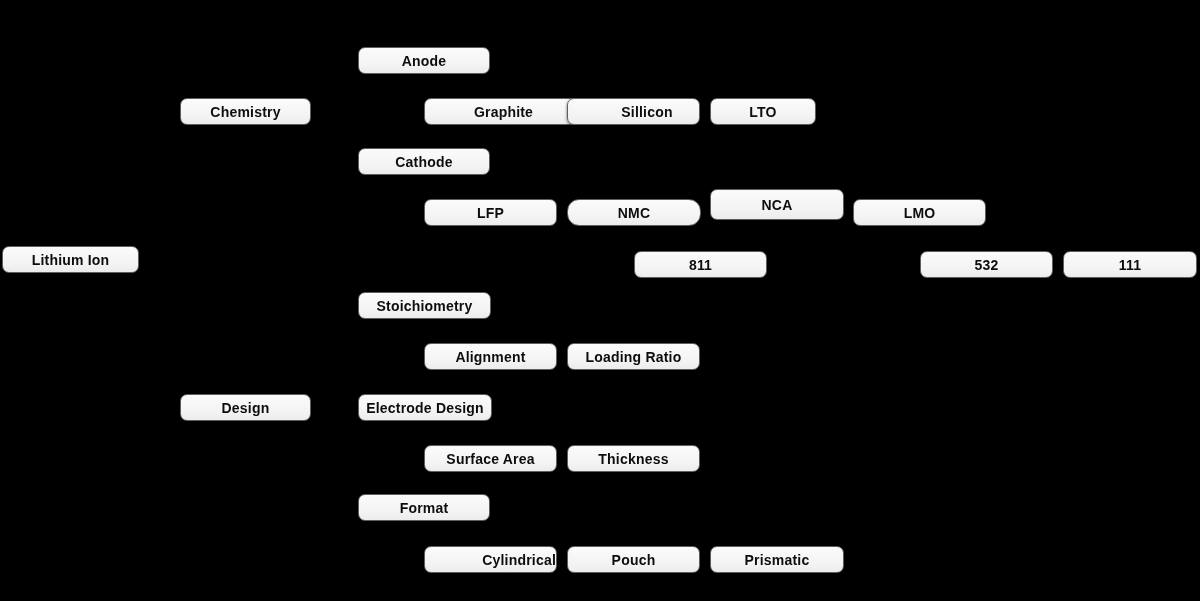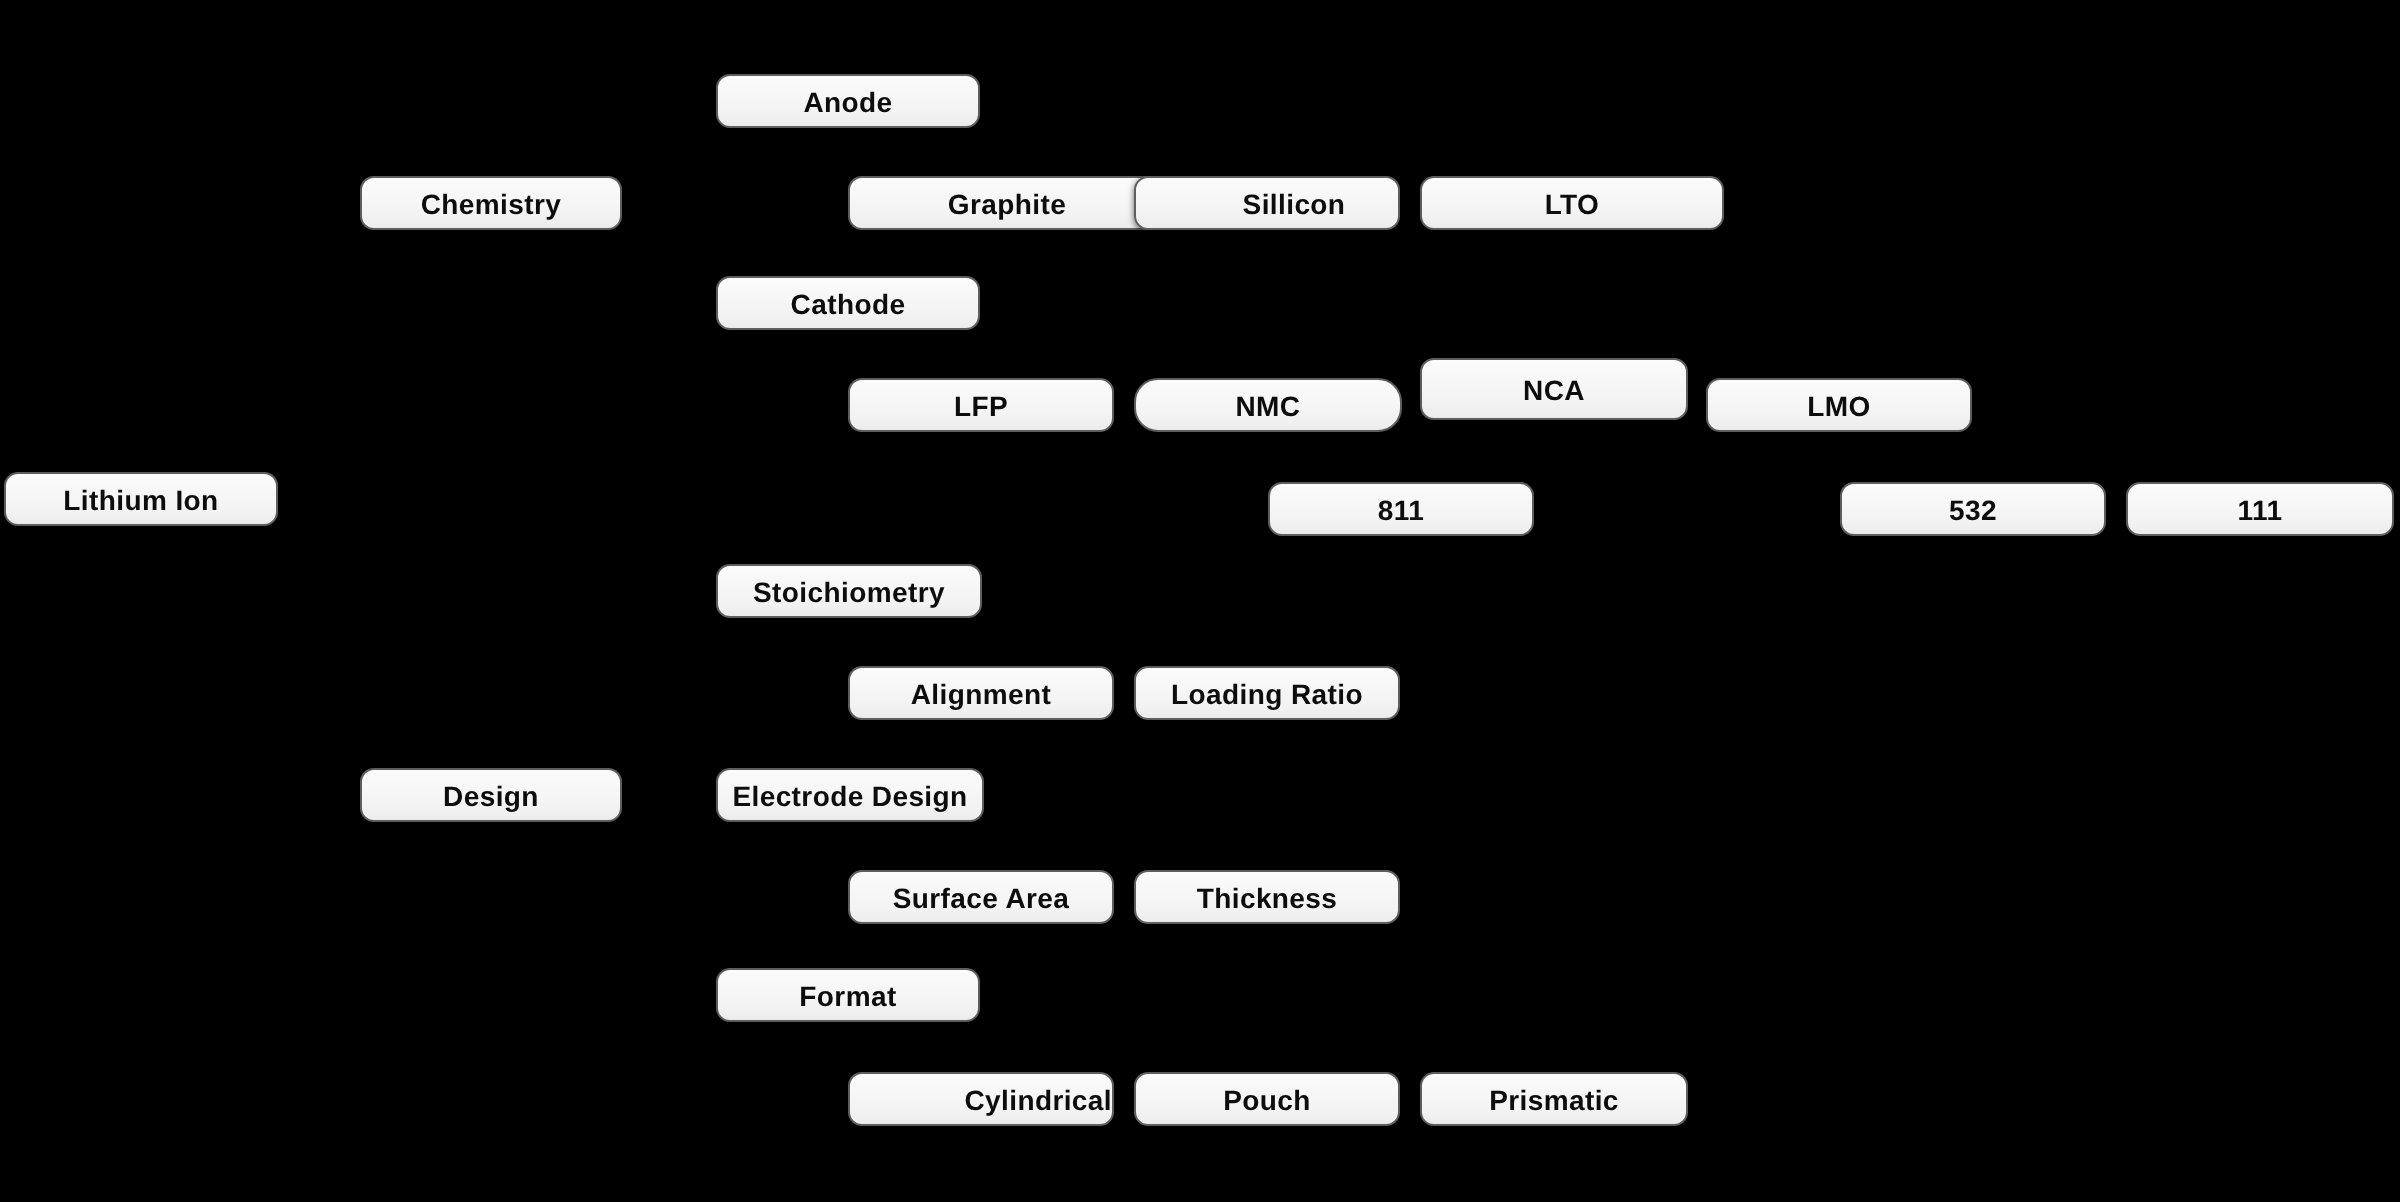--- a/index.html
+++ b/index.html
@@ -19,20 +19,21 @@
     position: absolute;
     box-sizing: border-box;
     background: linear-gradient(180deg, #fbfbfb 0%, #f3f3f3 70%, #ececec 100%);
     border: 1px solid #5e5e5e;
     border-radius: 7px;
     display: flex;
     align-items: center;
     justify-content: center;
     box-shadow: 0 1px 3px rgba(0,0,0,0.6);
     cursor: default;
+    margin-top: 10px;
   }
   .node span {
     font-size: 14px;
     font-weight: 600;
     color: #0d0d0d;
     letter-spacing: 0.2px;
     white-space: nowrap;
   }
 </style>
 </head>
@@ -47,21 +48,21 @@
     </div>
     <div class="node" style="left: 358px; top: 37px; width: 132px; height: 27px;">
       <span>Anode</span>
     </div>
     <div class="node" style="left: 424px; top: 88px; width: 159px; height: 27px;">
       <span>Graphite</span>
     </div>
     <div class="node" style="left: 567px; top: 88px; width: 133px; height: 27px; padding-left: 27px;">
       <span>Sillicon</span>
     </div>
-    <div class="node" style="left: 710px; top: 88px; width: 152px; height: 27px;">
+    <div class="node" style="left: 710px; top: 88px; width: 106px; height: 27px;">
       <span>LTO</span>
     </div>
     <div class="node" style="left: 424px; top: 189px; width: 133px; height: 27px;">
       <span>LFP</span>
     </div>
     <div class="node" style="left: 358px; top: 138px; width: 132px; height: 27px;">
       <span>Cathode</span>
     </div>
     <div class="node" style="left: 567px; top: 189px; width: 134px; height: 27px; border-radius: 12px;">
       <span>NMC</span>

